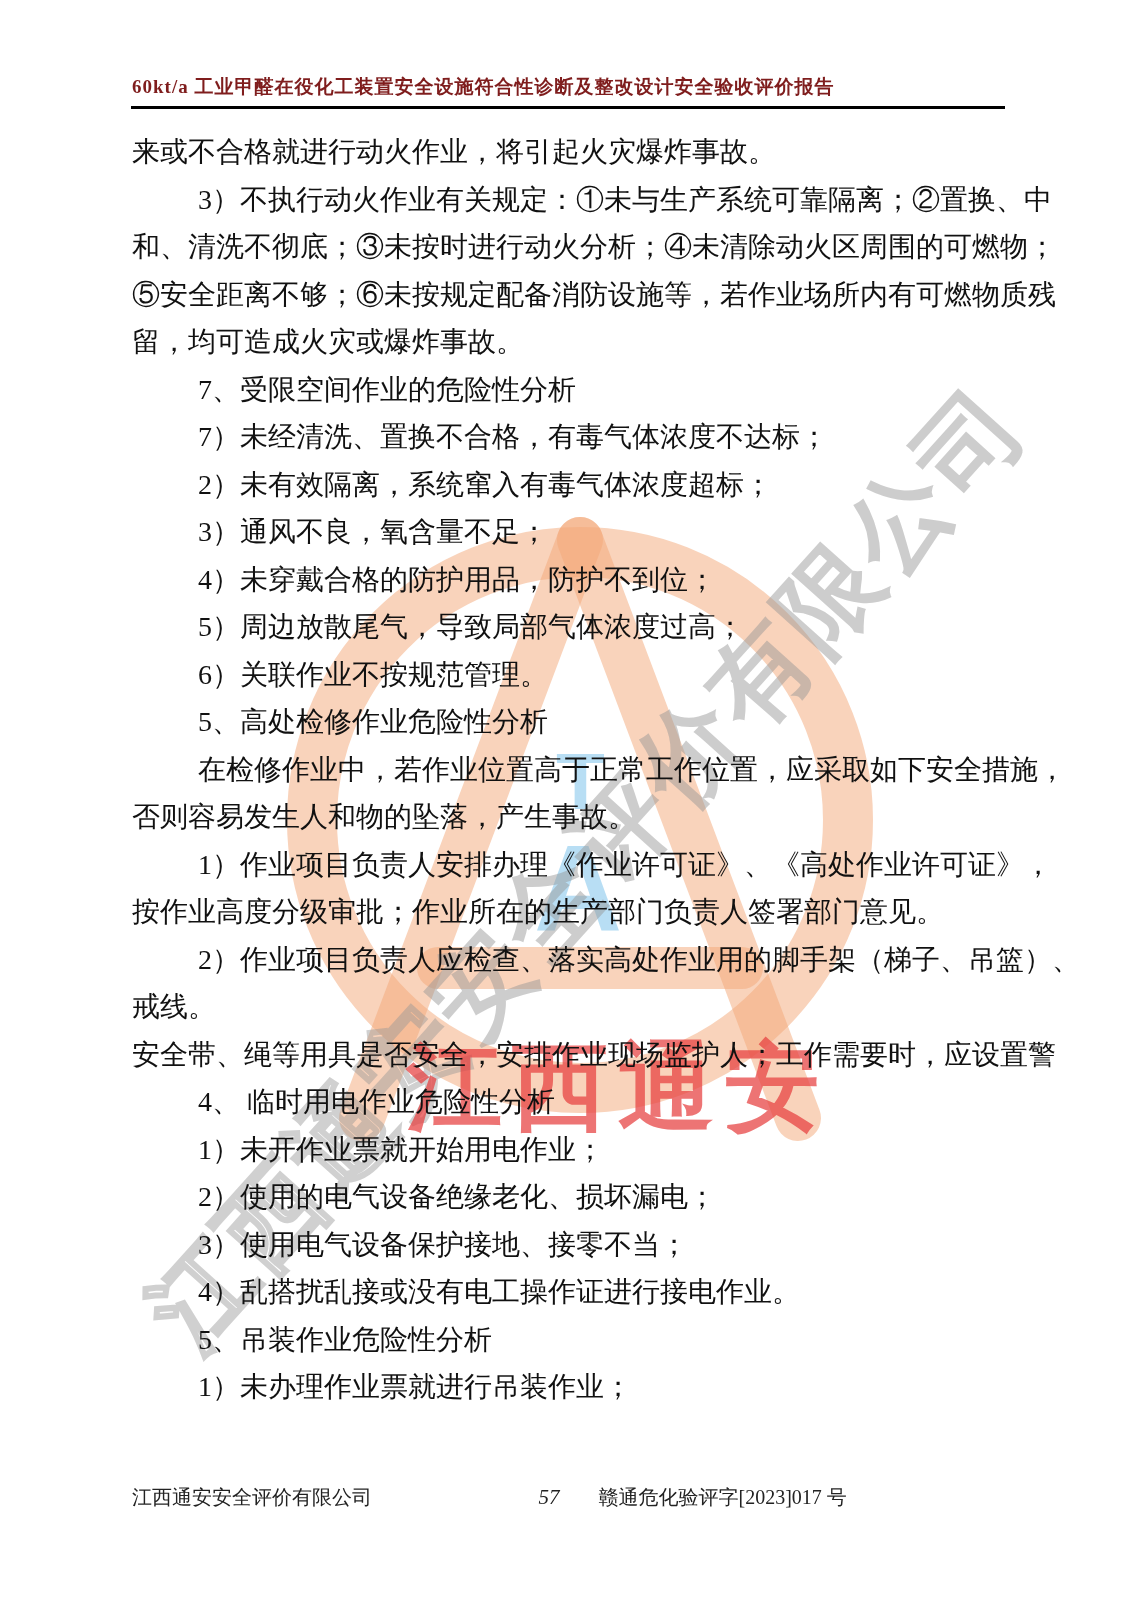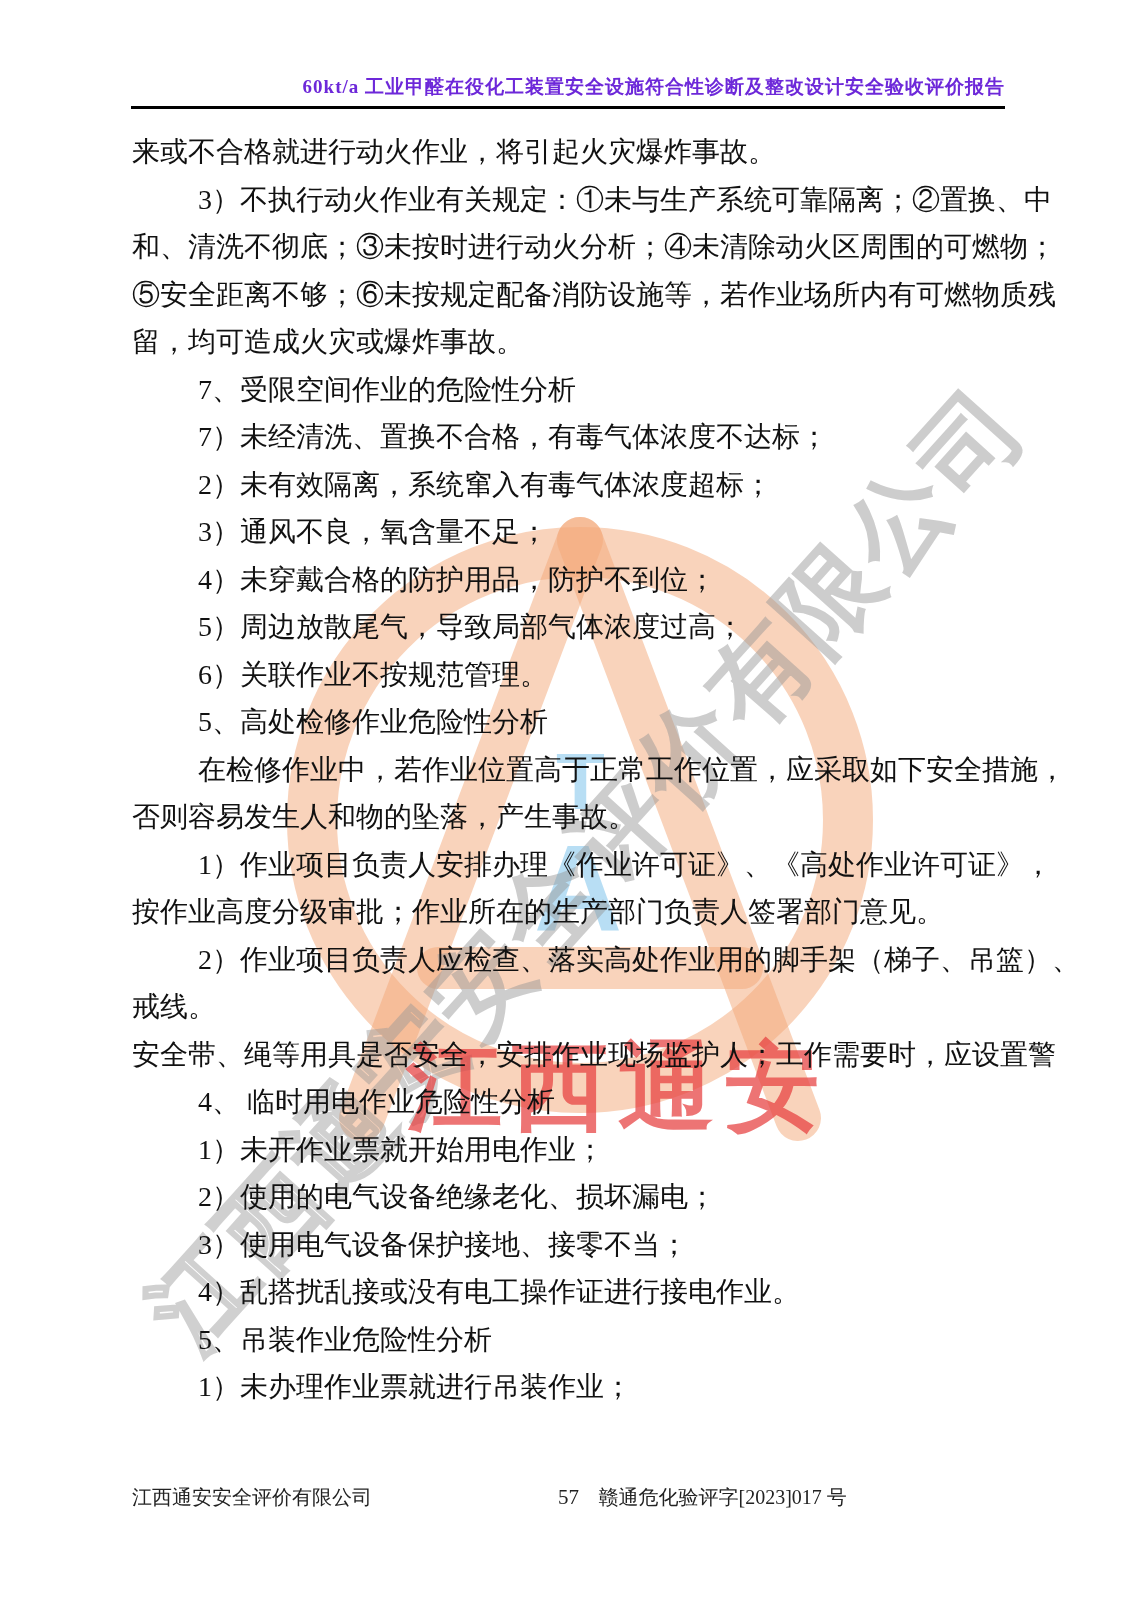--- a/index.html
+++ b/index.html
@@ -6,21 +6,21 @@
   body{
     width:1131px;height:1600px;position:relative;overflow:hidden;
     background:#ffffff;
     font-family:"Liberation Serif","DejaVu Serif",serif;
   }
   .page{position:absolute;inset:0;}
 
   
   .page-header{
     position:absolute;top:74px;left:132px;width:873px;z-index:2;
-    text-align:right;font-size:19px;font-weight:bold;color:#6d28d9;
+    text-align:left;font-size:19px;font-weight:bold;color:#7f1d1d;
     letter-spacing:1px;white-space:nowrap;
   }
   .header-rule{
     position:absolute;top:106px;left:131px;width:874px;height:3px;
     background:#000;z-index:2;
   }
 
   
   .watermark{position:absolute;inset:0;z-index:0;overflow:hidden;}
   .wm-svg{position:absolute;left:0;top:0;}
@@ -57,21 +57,21 @@
     height:47.5px;line-height:47.5px;font-size:28px;white-space:nowrap;
   }
   .body-line.indent{padding-left:66px;}
 
   
   .page-footer{
     position:absolute;top:1484px;left:132px;width:873px;z-index:2;
     display:flex;align-items:baseline;font-size:20px;color:#222;
   }
   .footer-left{flex:1;text-align:left;white-space:nowrap;}
-  .footer-center{width:60px;text-align:center;font-size:21px;}
+  .footer-center{width:60px;font-size:21px;font-style:italic;}
   .footer-right{flex:1;text-align:left;white-space:nowrap;}
 </style>
 </head>
 <body>
 
 <div class="page">
 
   <div class="watermark">
     <svg class="wm-svg" width="1131" height="1600" viewBox="0 0 1131 1600">
       <g stroke="#f3a878" stroke-opacity="0.5" fill="none" stroke-linecap="round">

